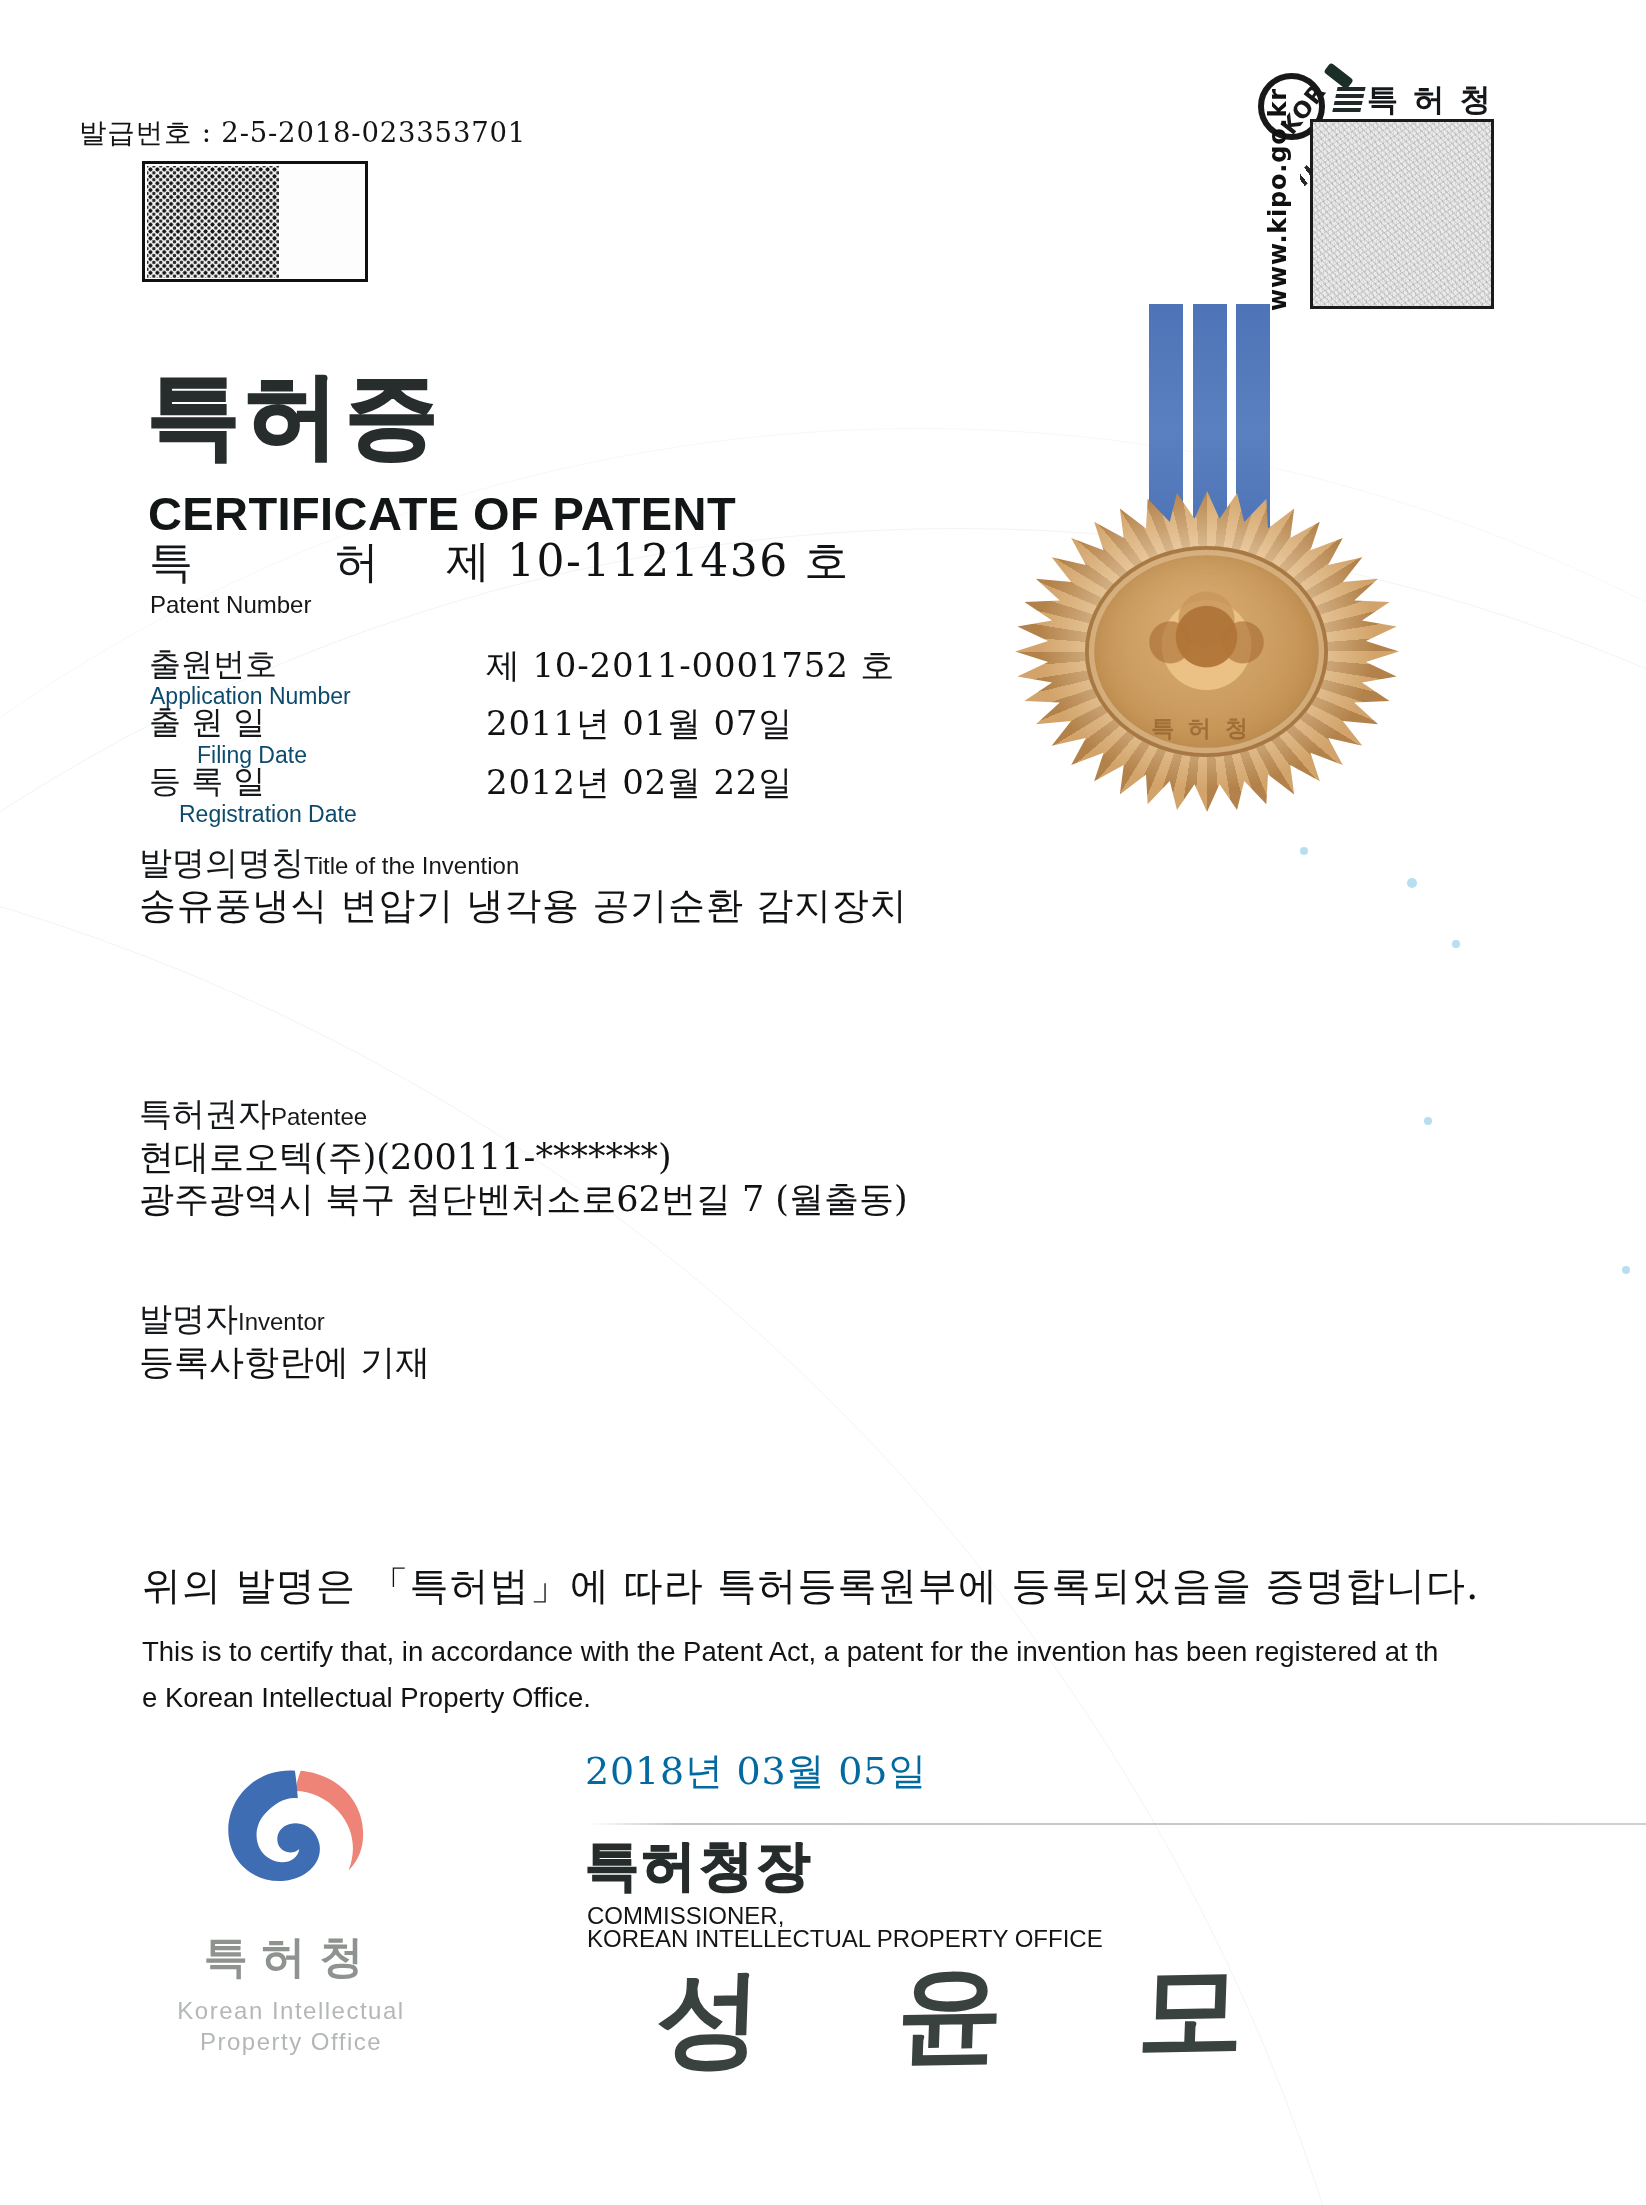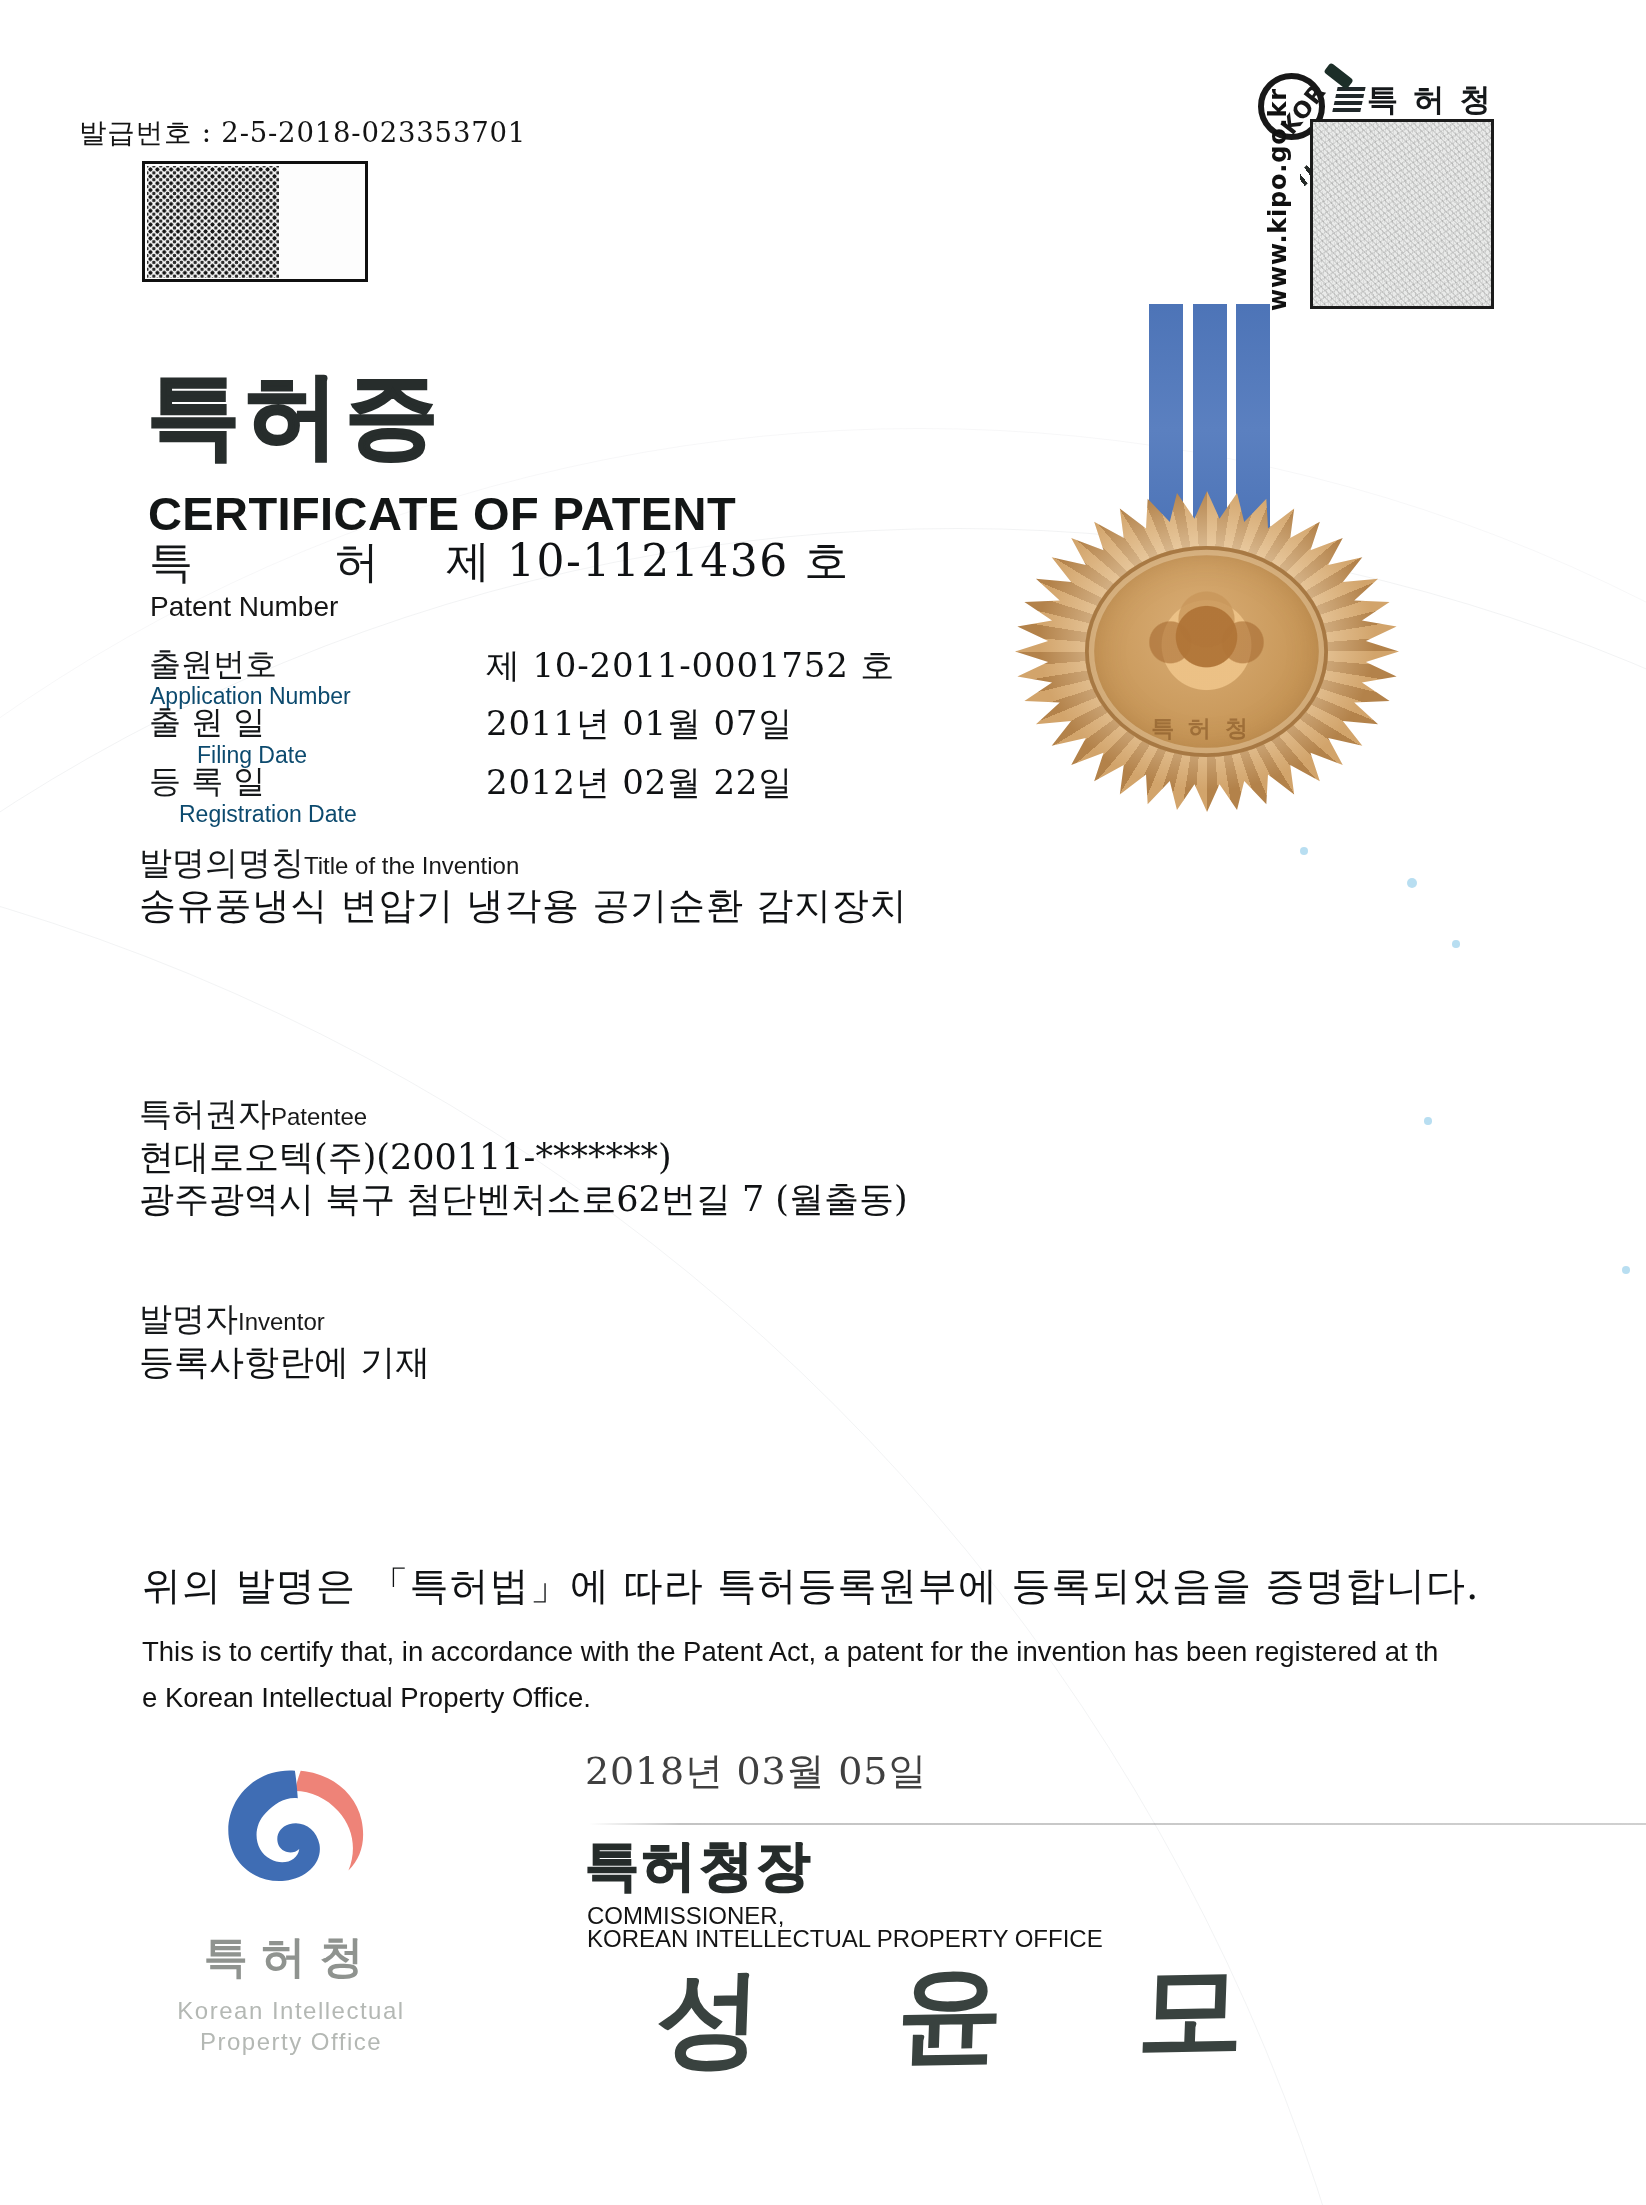--- a/index.html
+++ b/index.html
@@ -46,21 +46,21 @@
     writing-mode:vertical-rl; transform:rotate(180deg); letter-spacing:0.8px; white-space:nowrap;}
   
   .title-ko{left:147px; top:353px; font-size:93px; font-weight:900; letter-spacing:6.1px; color:#272d2c;
     -webkit-text-stroke:2.3px #272d2c;}
   .title-en{left:148px; top:486px; font-family:"Liberation Sans", sans-serif; font-size:47px; font-weight:700; letter-spacing:0.4px; color:#131616;}
   
   .serifk{font-family:"DejaVu Serif","Liberation Serif", serif;}
   .pn-l1{left:149px; top:533px; font-size:44px; color:#15181a;}
   .pn-l2{left:335px; top:533px; font-size:44px; color:#15181a;}
   .pn-val{left:446px; top:532px; font-size:44px; color:#101214; letter-spacing:1.5px;}
-  .pn-en{left:150px; top:591px; font-family:"Liberation Sans", sans-serif; font-size:28px; color:#161616;}
+  .pn-en{left:150px; top:591px; font-family:"Liberation Sans", sans-serif; font-size:24px; color:#161616;}
   
   .f-label{font-size:32px; color:#15181a;}
   .f-en{font-family:"Liberation Sans", sans-serif; font-size:23px; color:#0c4a6e;}
   .f-val{font-size:34px; color:#101214; letter-spacing:0.8px;margin-left:40px;}
   .f1l{left:149px; top:643px;} .f1v{left:446px; top:643px;} .f1e{left:150px; top:683px;}
   .f2l{left:149px; top:701px;} .f2v{left:446px; top:701px;} .f2e{left:150px; top:742px;margin-left:47px;}
   .f3l{left:149px; top:760px;} .f3v{left:446px; top:760px;} .f3e{left:150px; top:801px;margin-left:29px;}
   
   .sec-label{font-size:33px; color:#15181a; white-space:nowrap;}
   .sec-label .en{font-family:"Liberation Sans", sans-serif; font-size:24px; color:#191919;}
@@ -68,21 +68,21 @@
   .inv-title{left:139px; top:881px; font-size:37px; color:#101214; letter-spacing:0.8px; white-space:nowrap;}
   .pat-label{left:139px; top:1092px;}
   .pat-name{left:139px; top:1134px; font-size:35px; color:#101214; white-space:nowrap;}
   .pat-addr{left:139px; top:1176px; font-size:35px; color:#101214; white-space:nowrap;}
   .invr-label{left:139px; top:1297px;}
   .invr-val{left:139px; top:1339px; font-size:35px; color:#101214;}
   
   .stmt-ko{left:142px; top:1559px; font-size:39px; color:#101214; letter-spacing:1.1px; white-space:nowrap; font-weight:500;}
   .stmt-en{left:142px; top:1629px; font-family:"Liberation Sans", sans-serif; font-size:27.5px; color:#131313; line-height:46px; white-space:nowrap;}
   
-  .issue-date{left:585px; top:1746px; font-size:38px; color:#404040; letter-spacing:0.8px;}
+  .issue-date{left:585px; top:1746px; font-size:38px; color:#0369a1; letter-spacing:0.8px;}
   .comm-title{left:585px; top:1830px; font-size:54px; font-weight:900; letter-spacing:3.1px; color:#262c2b; -webkit-text-stroke:1.5px #262c2b;}
   .comm-en1{left:587px; top:1902px; font-family:"Liberation Sans", sans-serif; font-size:24px; color:#141414;}
   .comm-en2{left:587px; top:1925px; font-family:"Liberation Sans", sans-serif; font-size:24px; color:#141414; white-space:nowrap;}
   .signature{left:656px; top:1943px; font-family:"DejaVu Serif","Liberation Serif", serif; font-size:106px; font-weight:bold;
     color:#39423f; letter-spacing:49px; transform:rotate(-1deg) skewX(-3deg); white-space:nowrap;}
   
   .gov-logo{left:205px; top:1762px; width:174px; height:139px;}
   .gov-ko{left:176px; top:1928px; width:229px; text-align:center; font-size:44px; letter-spacing:13.8px; color:#8f938f; font-weight:600;}
   .gov-en{left:138px; top:1995px; width:306px; text-align:center; font-family:"Liberation Sans", sans-serif;
     font-size:24px; line-height:31px; color:#b4b8b4; letter-spacing:1.5px;}

